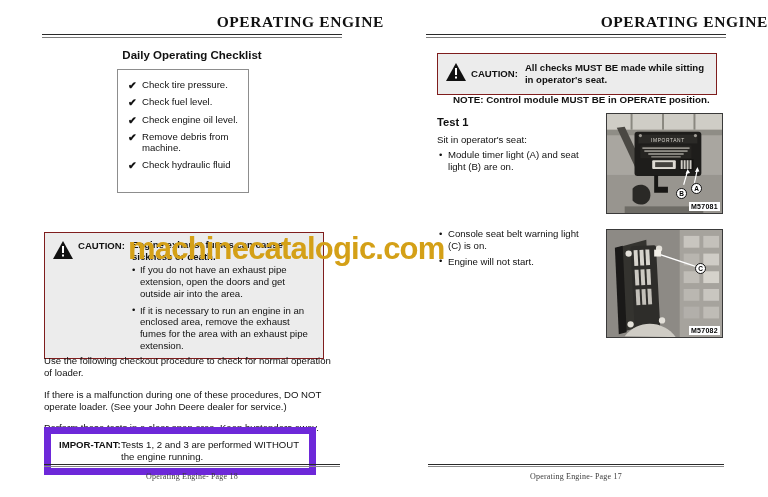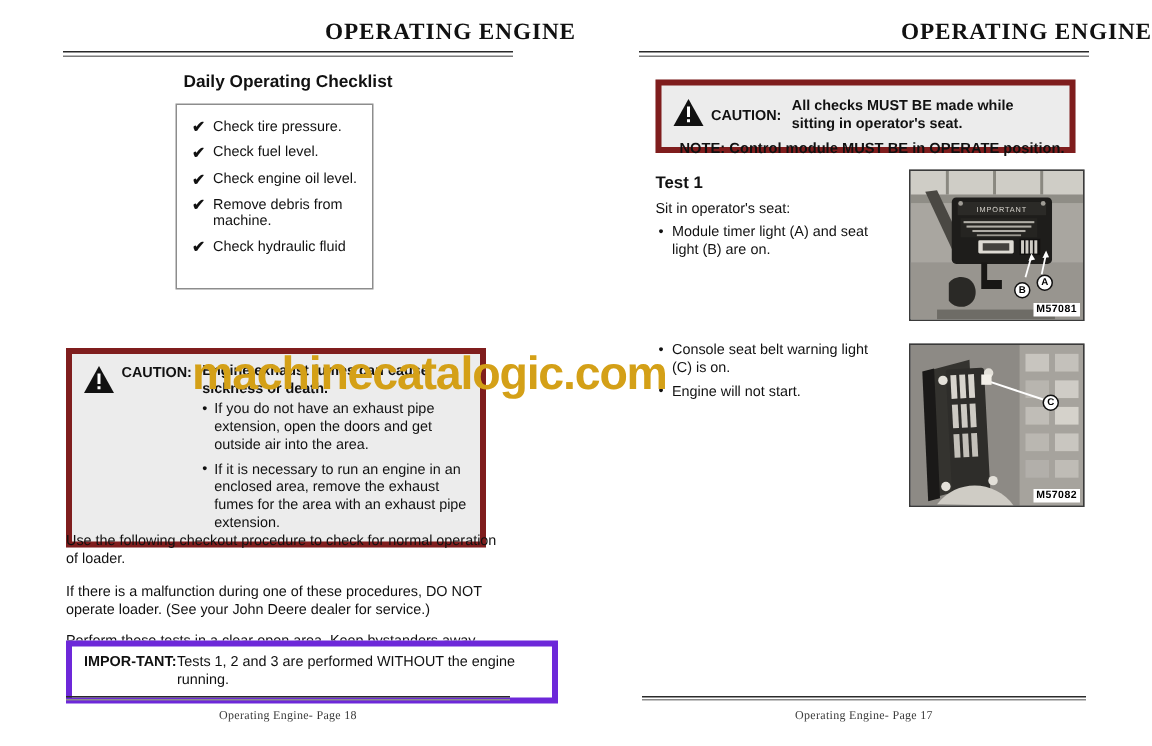--- a/index.html
+++ b/index.html
@@ -85,21 +85,21 @@
     flex: 0 0 auto;
     width: 14px;
     font-size: 10.5px;
     font-weight: bold;
     line-height: 1.18;
   }
   .check-text { flex: 1 1 auto; }
 
   
   .caution-box {
-    border: 4px solid #7f1d1d;
+    border: 1px solid #7f1d1d;
     background: #ececec;
     box-sizing: border-box;
     display: flex;
     align-items: flex-start;
     padding: 6px 8px 7px 7px;
   }
   .caution-icon {
     flex: 0 0 auto;
     width: 26px;
     padding-top: 1px;
@@ -167,22 +167,22 @@
     top: 355px;
     width: 292px;
   }
   .left-paras p { margin: 0 0 9px 0; }
 
   
   .important-box {
     position: absolute;
     left: 44px;
     top: 427px;
-    width: 328px;
-    border: 4px solid #6d28d9;
+    width: 272px;
+    border: 7px solid #6d28d9;
     background: #fff;
     box-sizing: border-box;
     display: flex;
     align-items: flex-start;
     padding: 5px 8px 6px 8px;
   }
   .important-label {
     flex: 0 0 62px;
     font-size: 9.6px;
     font-weight: bold;

